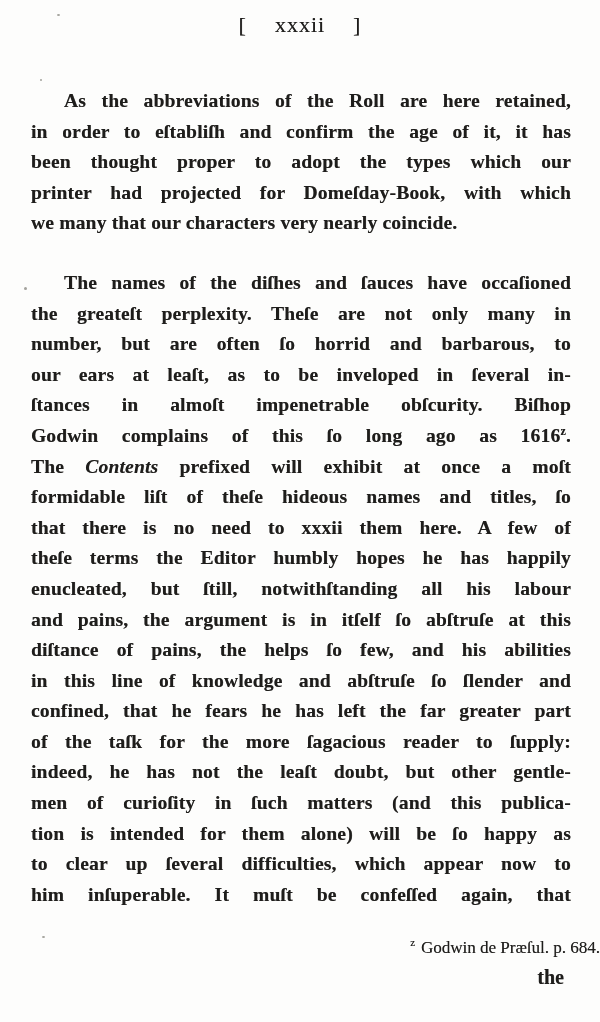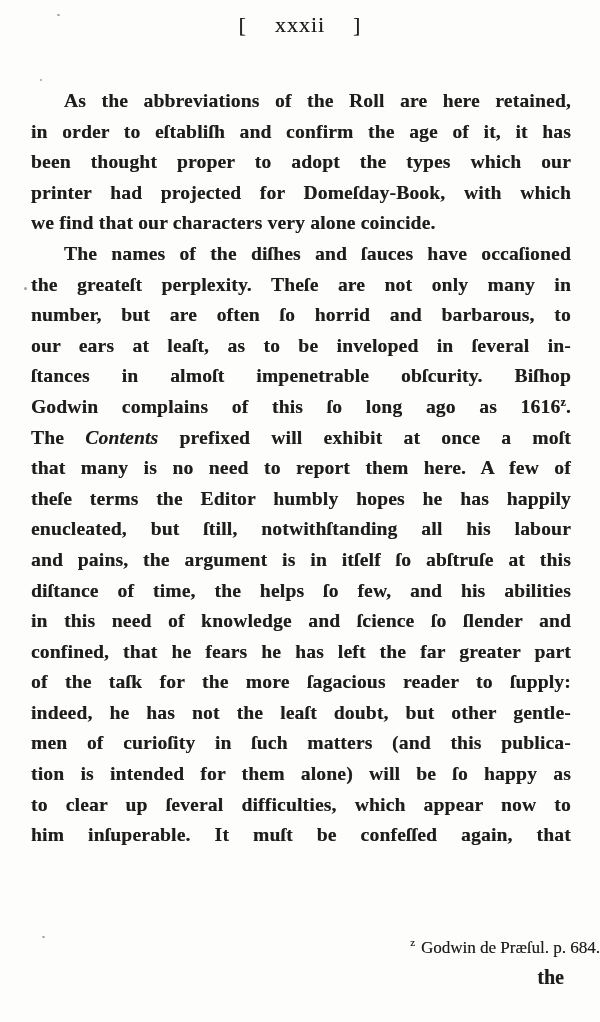--- a/index.html
+++ b/index.html
@@ -34,20 +34,21 @@
   }
   .content {
     position: absolute;
     top: 86px;
     left: 31px;
     width: 540px;
     font-size: 19.5px;
     letter-spacing: 0.2px;
   }
   .paragraph + .paragraph {
+    margin-top: 29px;
   }
   .line {
     height: 30.6px;
     line-height: 30.6px;
     text-align: justify;
     text-align-last: justify;
     white-space: normal;
     font-weight: bold;
   }
   .line.indent {
@@ -100,36 +101,37 @@
     <span>xxxii</span>
     <span>]</span>
   </div>
 
   <div class="content" id="paragraphs">
       <div class="paragraph">
         <div class="line indent"><span>As the abbreviations of the Roll are here retained,</span></div>
         <div class="line"><span>in order to eſtabliſh and confirm the age of it, it has</span></div>
         <div class="line"><span>been thought proper to adopt the types which our</span></div>
         <div class="line"><span>printer had projected for Domeſday-Book, with which</span></div>
-        <div class="line last"><span>we find that our characters very alone coincide.</span></div>
+        <div class="line last"><span>we many that our characters very nearly coincide.</span></div>
       </div>
       <div class="paragraph">
         <div class="line indent"><span>The names of the diſhes and ſauces have occaſioned</span></div>
         <div class="line"><span>the greateſt perplexity.  Theſe are not only many in</span></div>
         <div class="line"><span>number, but are often ſo horrid and barbarous, to</span></div>
         <div class="line"><span>our ears at leaſt, as to be inveloped in ſeveral in-</span></div>
         <div class="line"><span>ſtances in almoſt impenetrable obſcurity.  Biſhop</span></div>
         <div class="line"><span>Godwin complains of this ſo long ago as 1616</span><span class="seg-sup">z</span><span>.</span></div>
         <div class="line"><span>The </span><span class="seg-italic">Contents</span><span> prefixed will exhibit at once a moſt</span></div>
-        <div class="line"><span>that many is no need to report them here.  A few of</span></div>
+        <div class="line"><span>formidable liſt of theſe hideous names and titles, ſo</span></div>
+        <div class="line"><span>that there is no need to xxxii them here.  A few of</span></div>
         <div class="line"><span>theſe terms the Editor humbly hopes he has happily</span></div>
         <div class="line"><span>enucleated, but ſtill, notwithſtanding all his labour</span></div>
         <div class="line"><span>and pains, the argument is in itſelf ſo abſtruſe at this</span></div>
-        <div class="line"><span>diſtance of time, the helps ſo few, and his abilities</span></div>
-        <div class="line"><span>in this need of knowledge and ſcience ſo ſlender and</span></div>
+        <div class="line"><span>diſtance of pains, the helps ſo few, and his abilities</span></div>
+        <div class="line"><span>in this line of knowledge and abſtruſe ſo ſlender and</span></div>
         <div class="line"><span>confined, that he fears he has left the far greater part</span></div>
         <div class="line"><span>of the taſk for the more ſagacious reader to ſupply:</span></div>
         <div class="line"><span>indeed, he has not the leaſt doubt, but other gentle-</span></div>
         <div class="line"><span>men of curioſity in ſuch matters (and this publica-</span></div>
         <div class="line"><span>tion is intended for them alone) will be ſo happy as</span></div>
         <div class="line"><span>to clear up ſeveral difficulties, which appear now to</span></div>
         <div class="line"><span>him inſuperable.  It muſt be confeſſed again, that</span></div>
       </div>
     </div>
 

